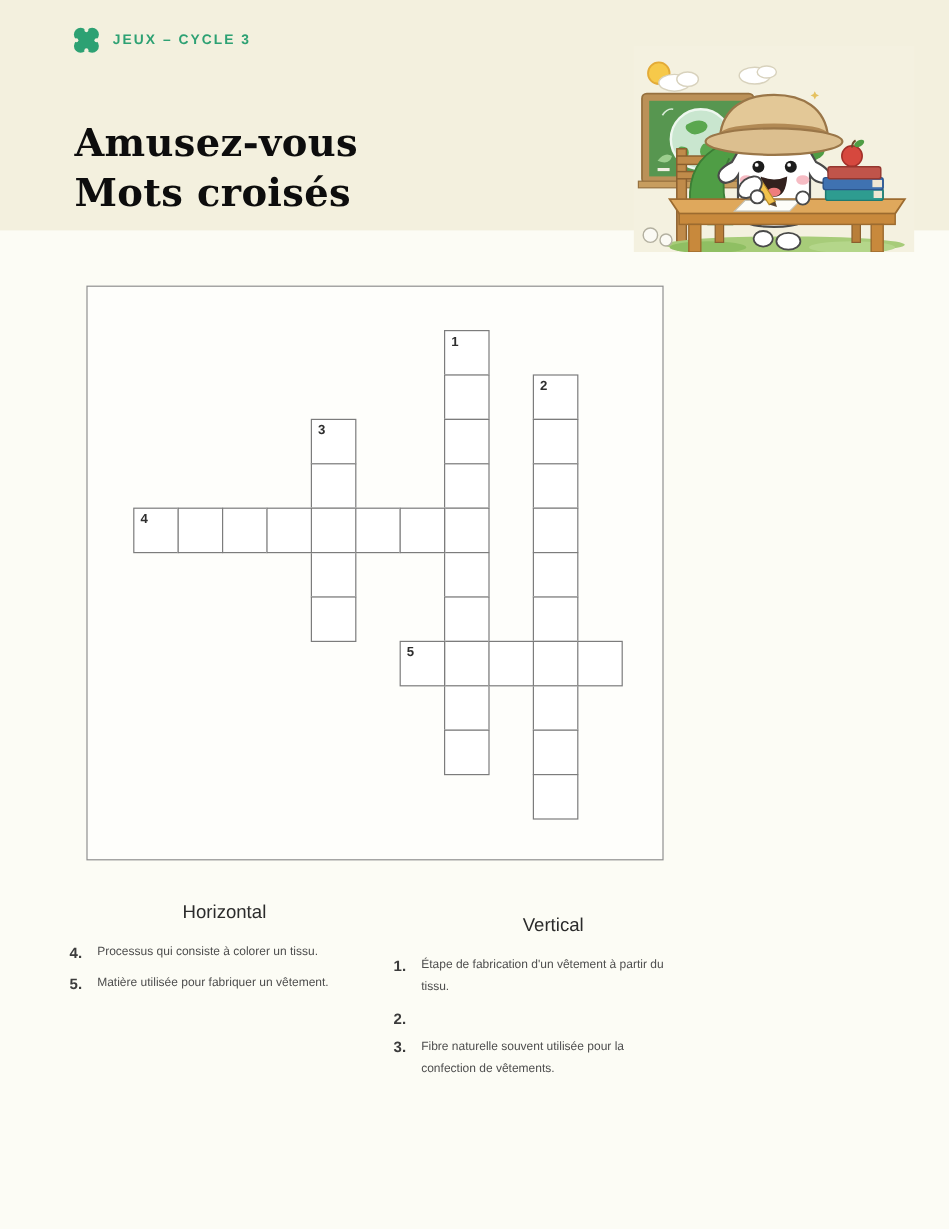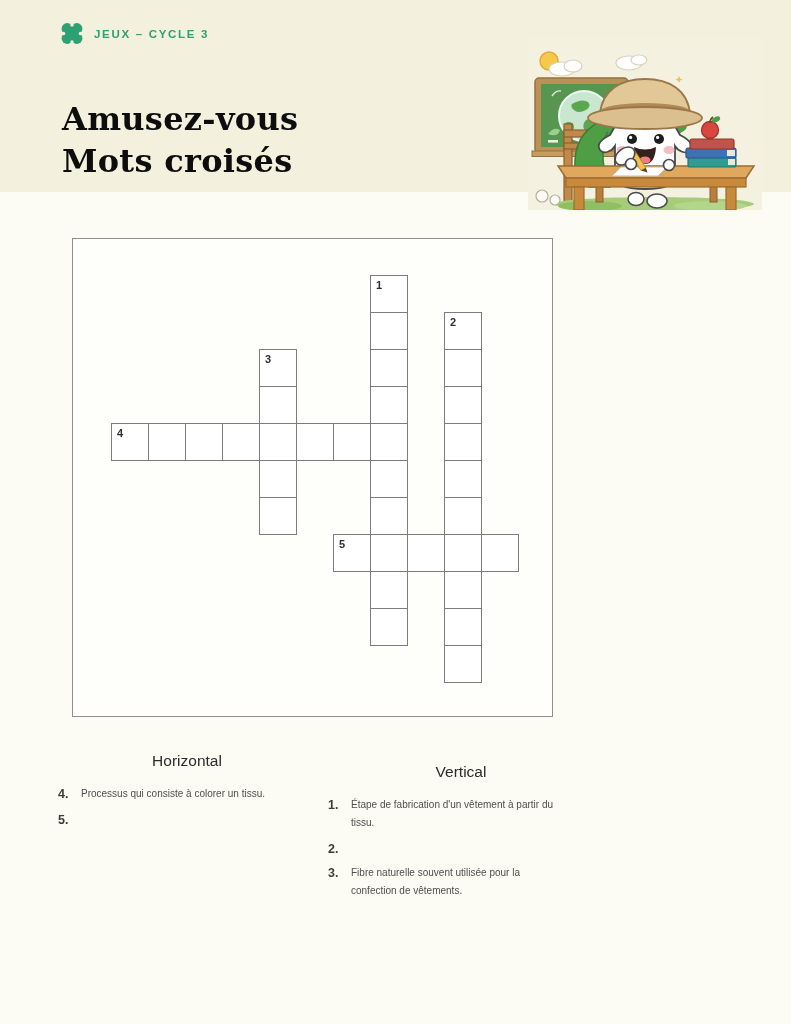--- a/index.html
+++ b/index.html
@@ -240,20 +240,21 @@
 
 <div class="clues clues-h">
   <div class="clues-title">Horizontal</div>
   <div id="clues-h-list">
       <div class="clue">
         <span class="clue-num">4.</span>
         <span class="clue-text">Processus qui consiste à colorer un tissu.</span>
       </div>
       <div class="clue">
         <span class="clue-num">5.</span>
+        <span class="clue-text">Matière utilisée pour fabriquer un vêtement.</span>
       </div>
     </div>
 </div>
 
 <div class="clues clues-v">
   <div class="clues-title">Vertical</div>
   <div id="clues-v-list">
       <div class="clue">
         <span class="clue-num">1.</span>
         <span class="clue-text">Étape de fabrication d'un vêtement à partir du tissu.</span>

